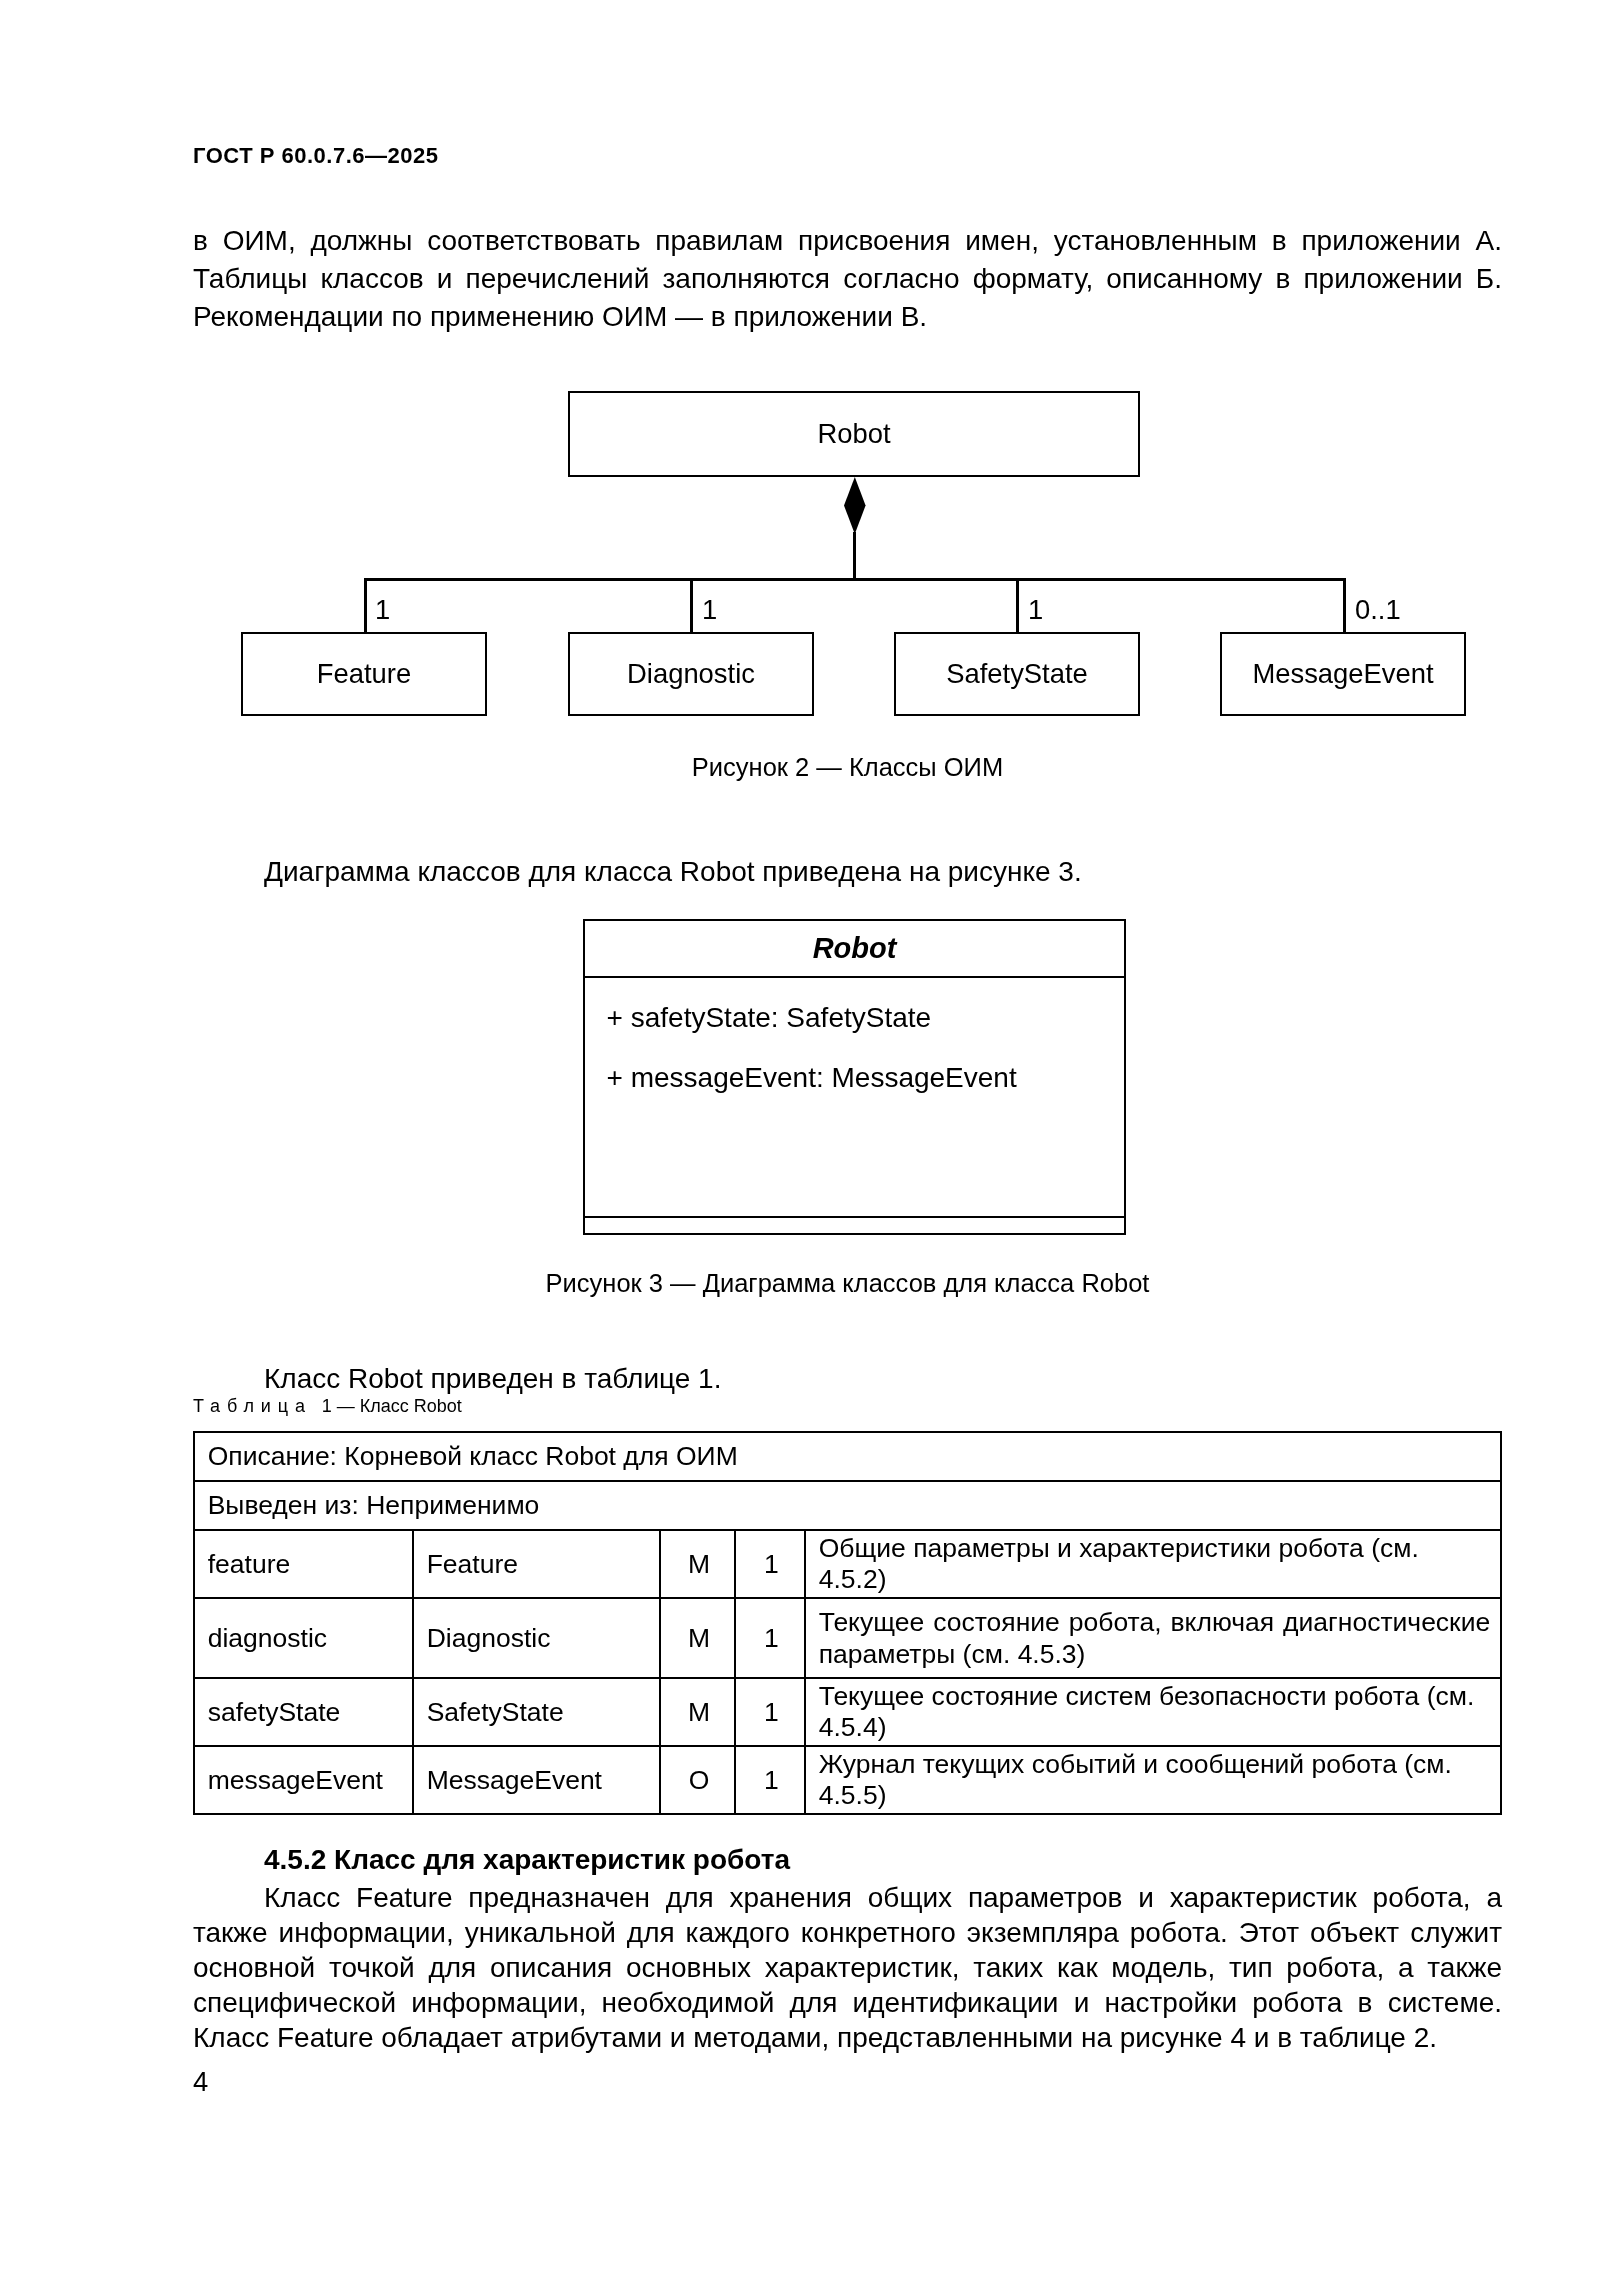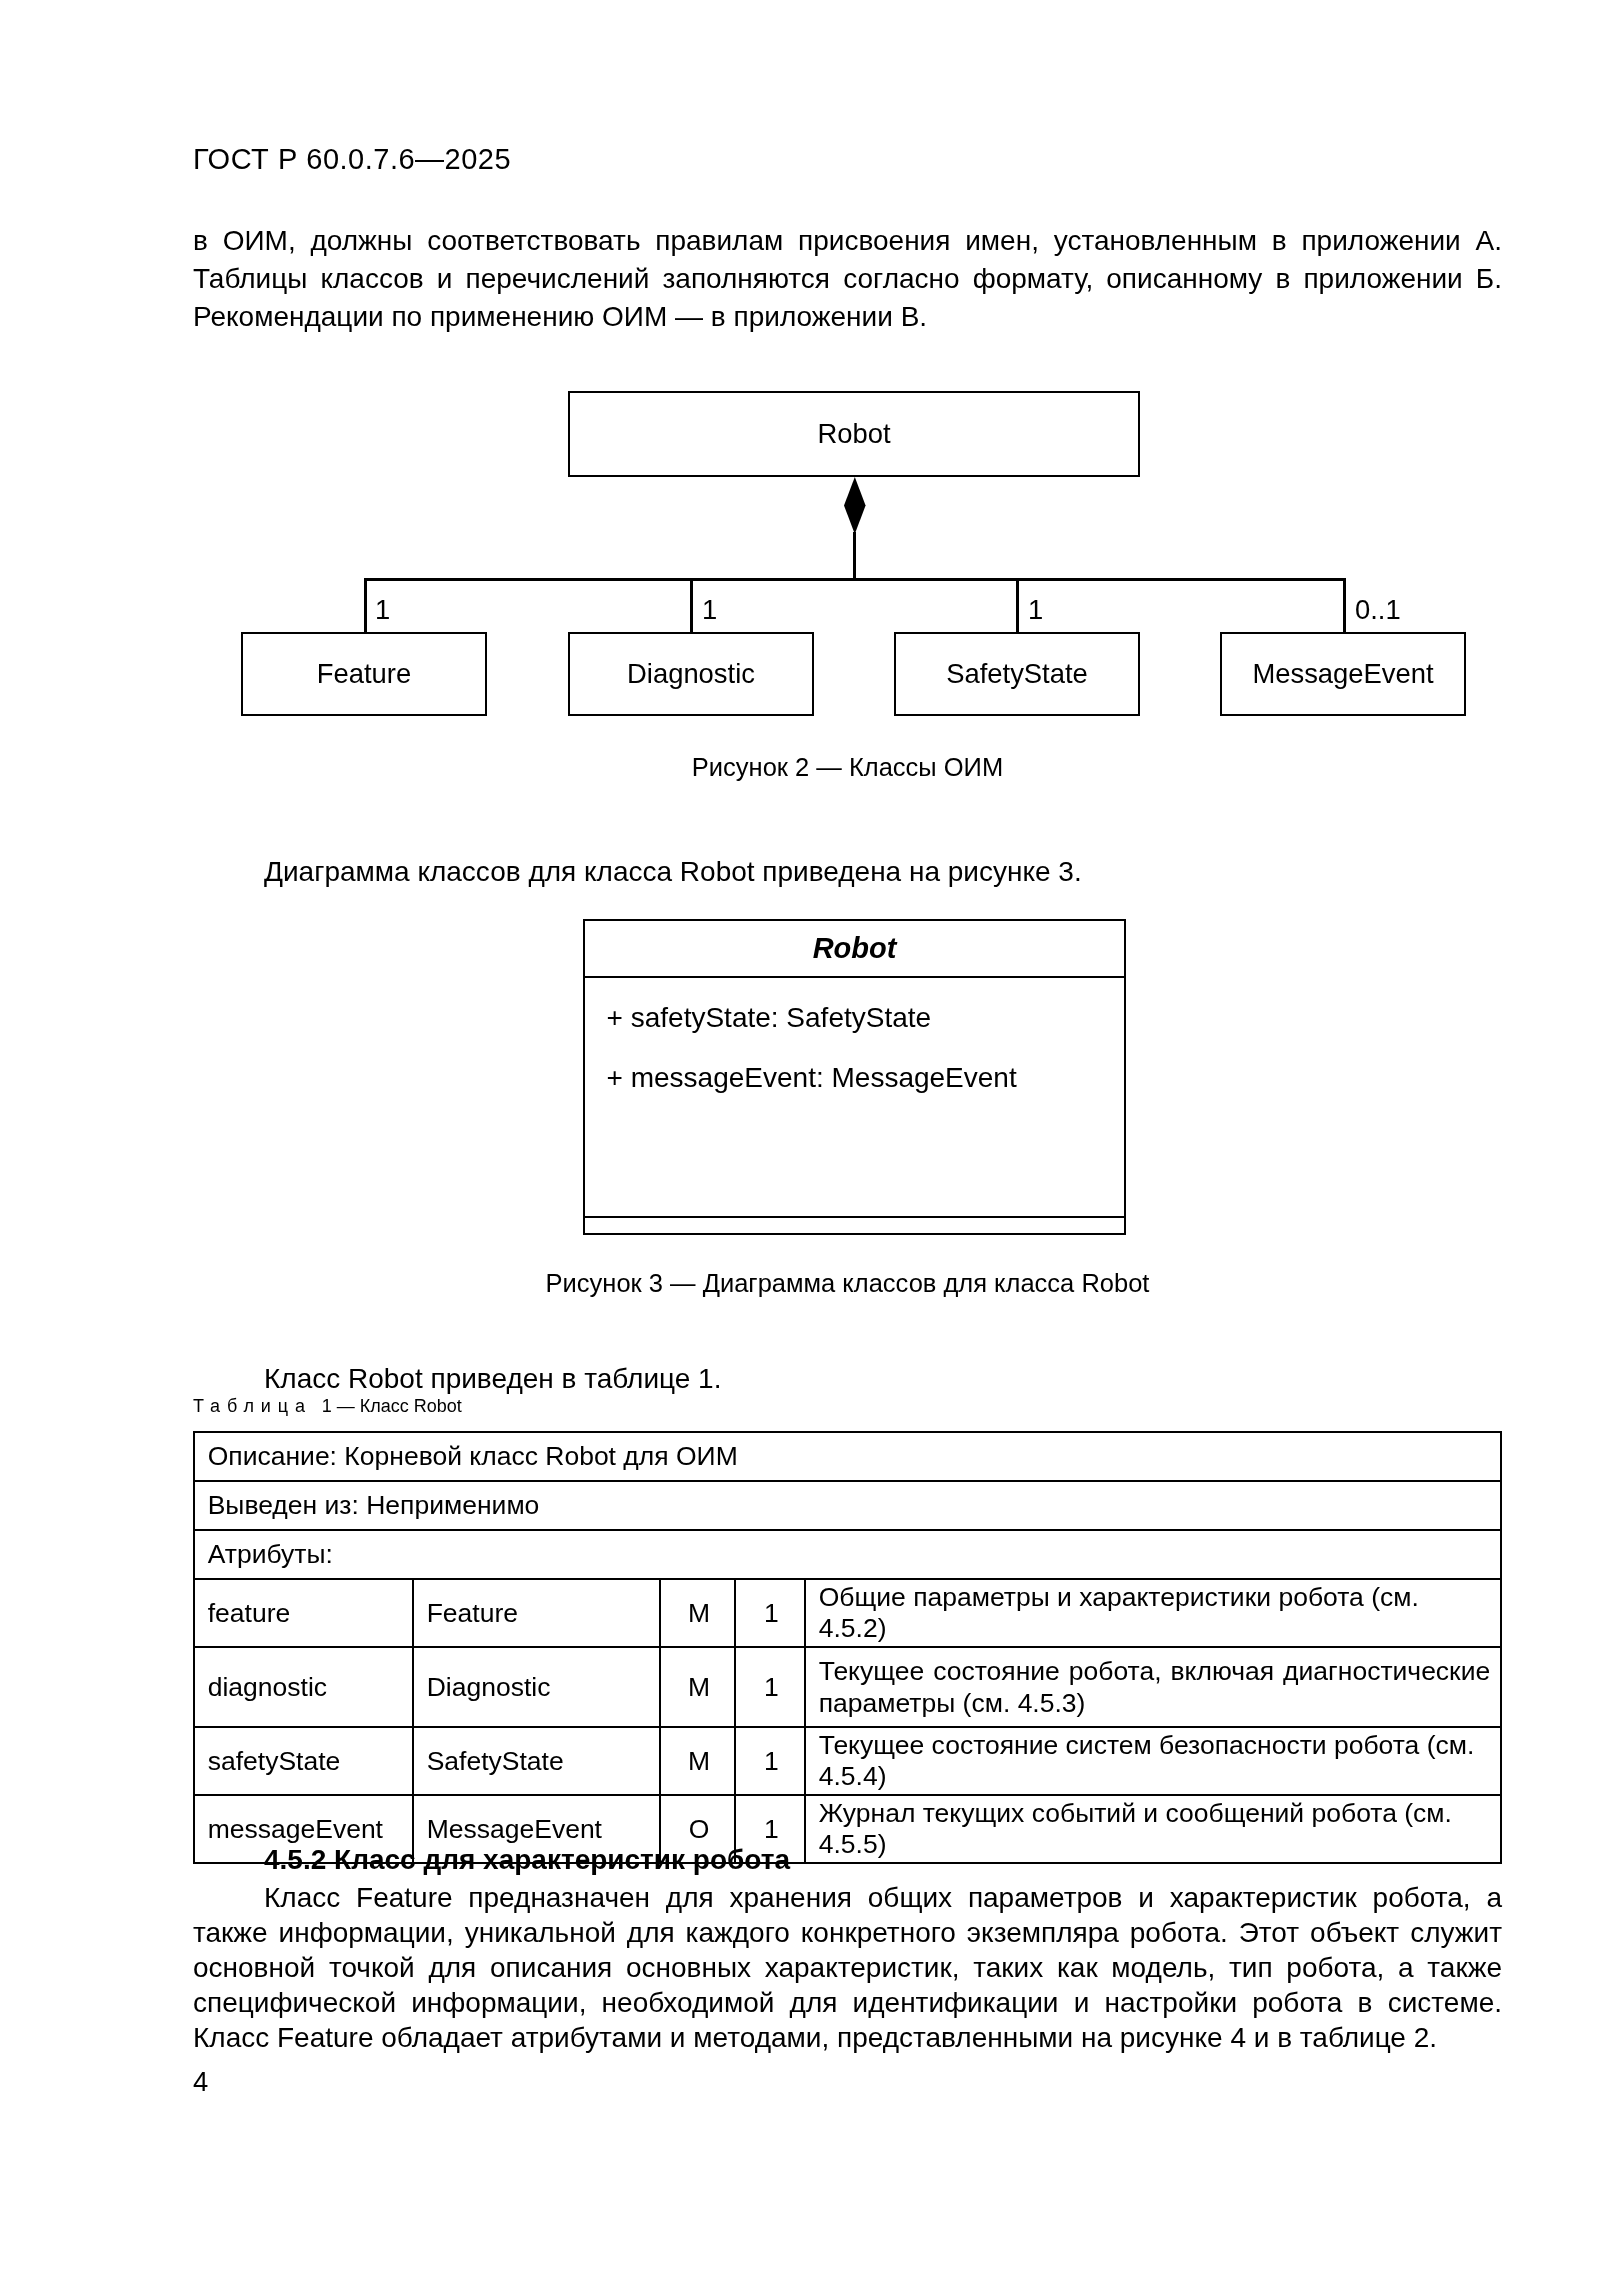--- a/index.html
+++ b/index.html
@@ -5,21 +5,21 @@
   html,body{margin:0;padding:0;background:#888;}
   .page{
     position:relative;
     width:1621px;height:2293px;
     background:#ffffff;
     font-family:"Liberation Sans","DejaVu Sans",sans-serif;
     color:#000;
     overflow:hidden;
   }
   .abs{position:absolute;}
-  .doc-header{left:193px;top:143px;font-size:29px;font-weight:normal;letter-spacing:0.5px;}
+  .doc-header{left:193px;top:143px;font-size:22px;font-weight:bold;letter-spacing:0.5px;}
   .body-par{left:193px;width:1309px;font-size:28px;line-height:38px;text-align:justify;}
   .intro-par{top:222px;}
   
   .uml-box{
     position:absolute;
     border:2.9px solid #000;
     background:#fff;
     display:flex;align-items:center;justify-content:center;
     font-size:27.4px;
   }
@@ -154,23 +154,20 @@
         <col style="width:70px">
         <col style="width:696px">
     </colgroup>
     <tbody>
       <tr class="r-head">
         <td colspan="5">Описание: Корневой класс Robot для ОИМ</td>
       </tr>
       <tr class="r-head">
         <td colspan="5">Выведен из: Неприменимо</td>
       </tr>
-      <tr class="r-head">
-        <td colspan="5">Атрибуты:</td>
-      </tr>
       <tr class="r4">
         <td>feature</td>
         <td>Feature</td>
         <td class="cc">M</td>
         <td class="cc">1</td>
         <td>Общие параметры и характеристики робота (см. 4.5.2)</td>
       </tr>
       <tr class="r5">
         <td>diagnostic</td>
         <td>Diagnostic</td>

